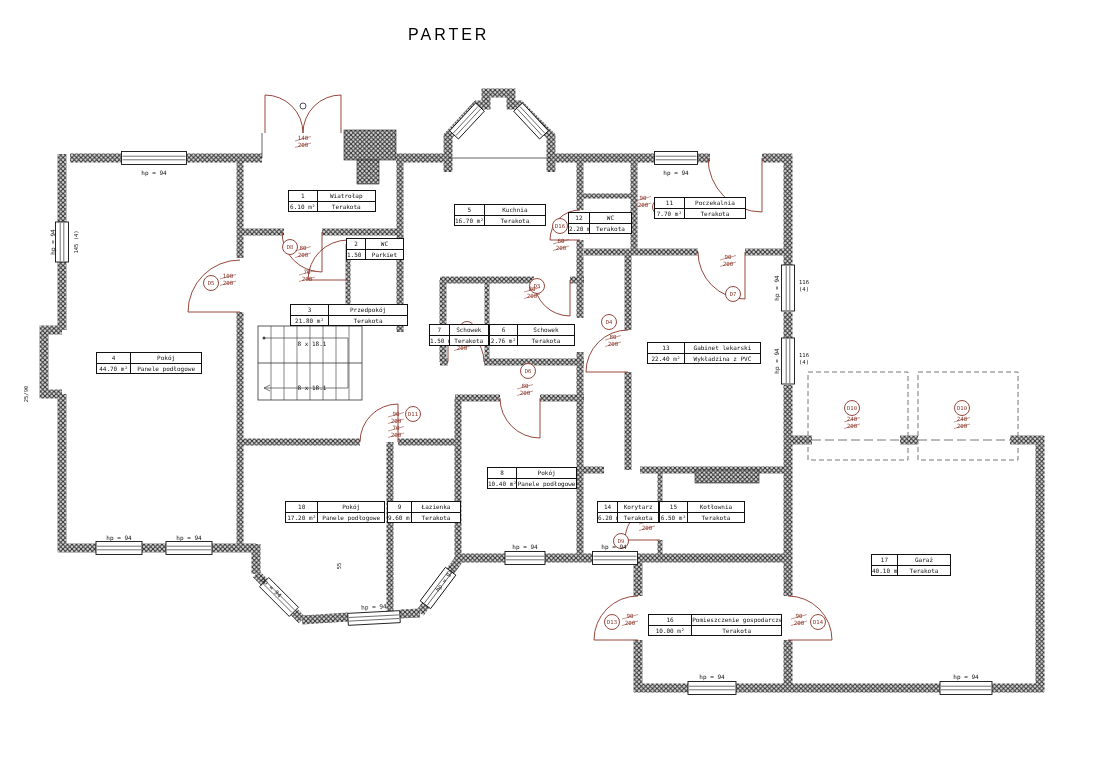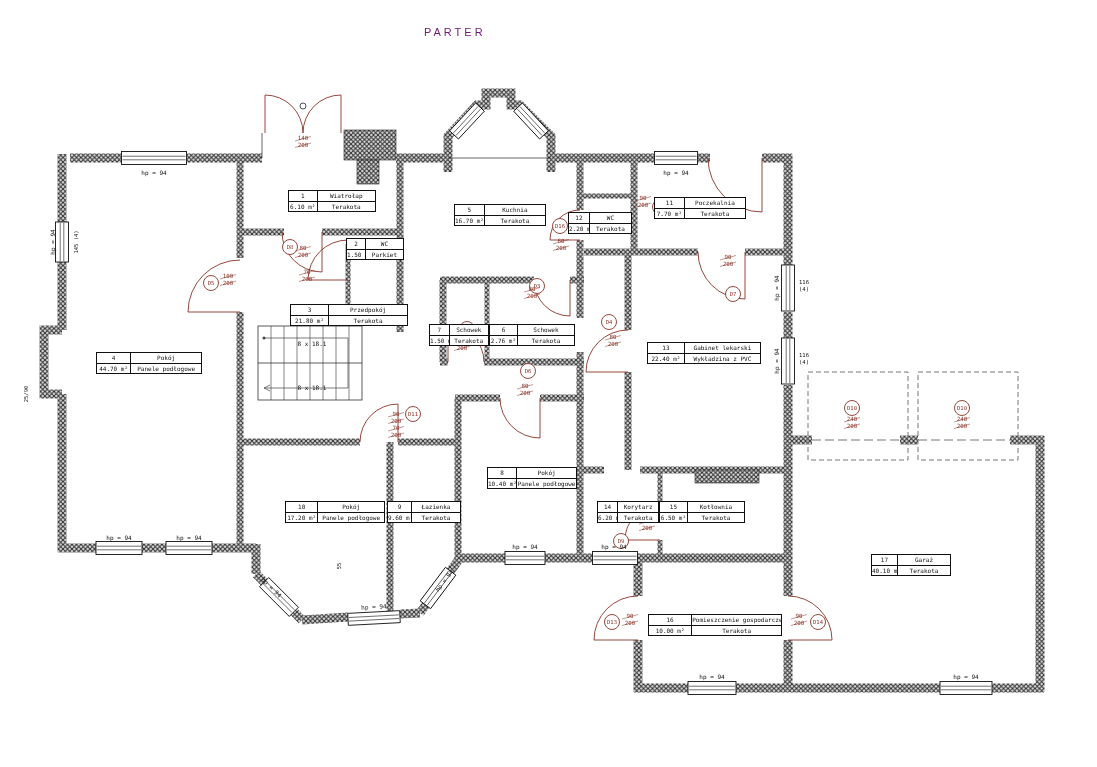--- a/index.html
+++ b/index.html
@@ -1,20 +1,20 @@
 <!DOCTYPE html>
 <html><head>
 <meta charset="utf-8">
 <style>
   html,body{margin:0;padding:0;background:#fff;}
   #page{position:relative;width:1097px;height:767px;background:#fff;overflow:hidden;
         font-family:"DejaVu Sans Mono",monospace;}
   #plan-svg{position:absolute;left:0;top:0;}
-  .title{position:absolute;left:424px;top:26px;font-family:"Liberation Sans",sans-serif;
-         font-size:11px;letter-spacing:3px;color:#701a75;z-index:6;}
+  .title{position:absolute;left:408px;top:26px;font-family:"Liberation Sans",sans-serif;
+         font-size:16px;letter-spacing:3px;color:#000000;z-index:6;}
   .rt{position:absolute;background:#fff;border:1px solid #111;color:#111;z-index:5;
       font-size:6px;line-height:1.25;text-align:center;box-sizing:border-box;}
   .rr{display:flex;}
   .rr + .rr{border-top:1px solid #111;}
   .cn{flex:0 0 32%;border-right:1px solid #111;padding:1px 0;white-space:nowrap;overflow:hidden;}
   .cv{flex:1;padding:1px 0;white-space:nowrap;overflow:hidden;}
 </style>
 </head>
 <body>
 

